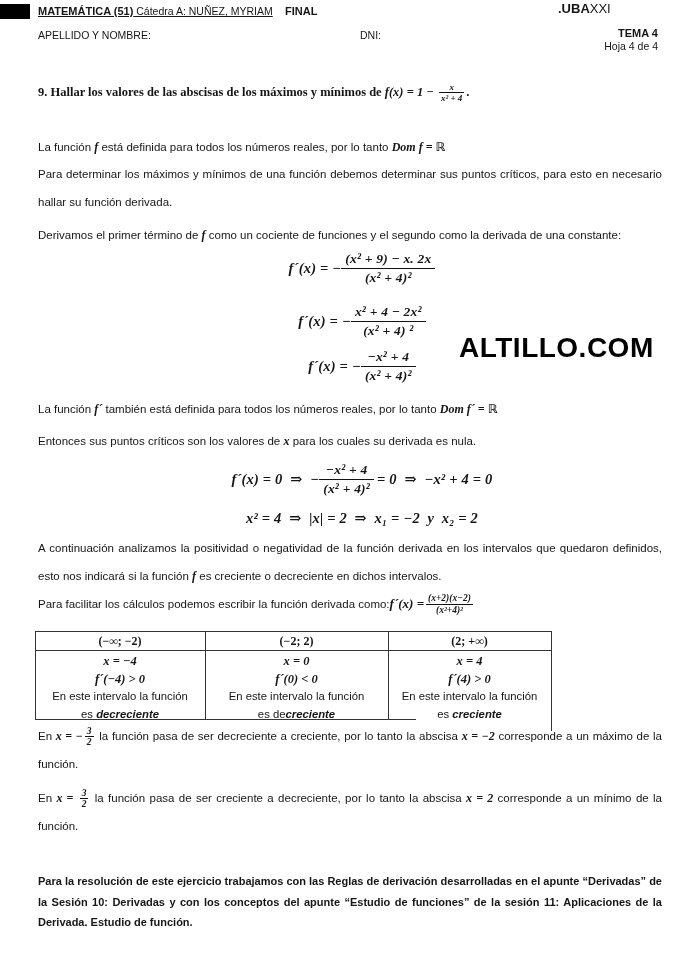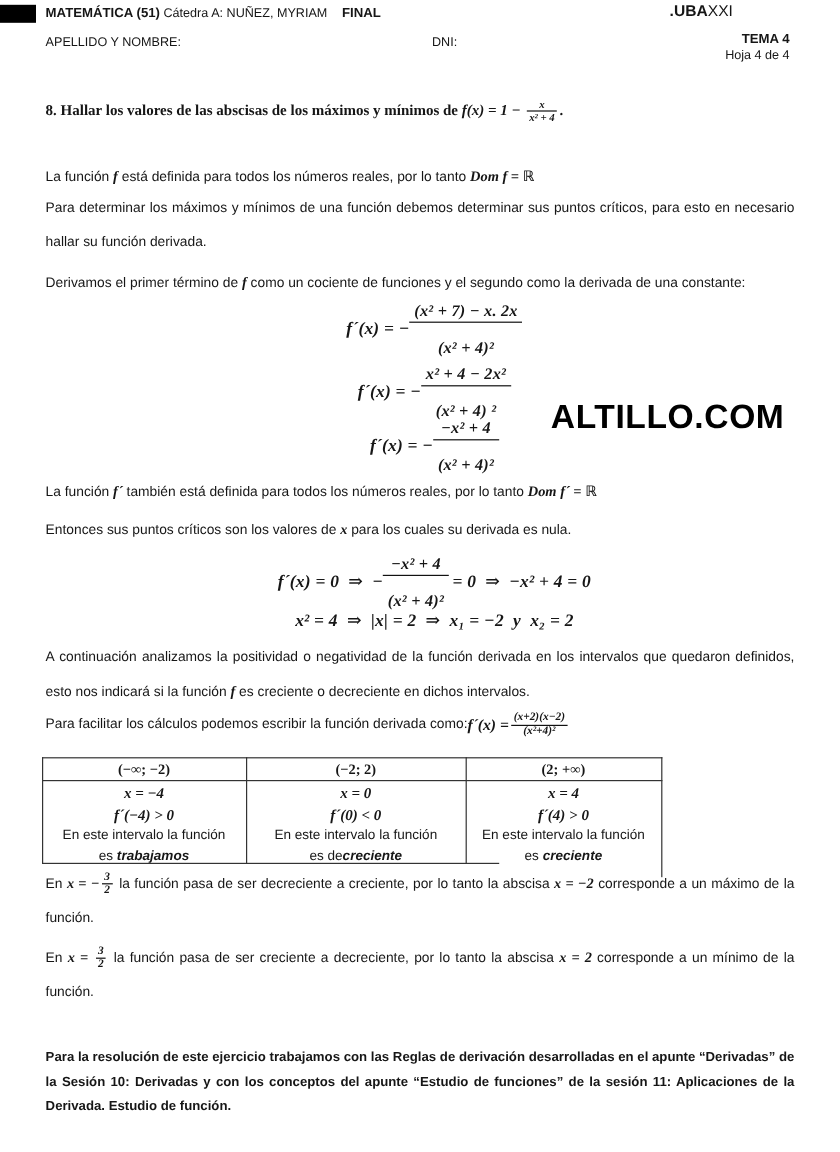--- a/index.html
+++ b/index.html
@@ -12,21 +12,21 @@
   
   .p{position:absolute;left:38px;width:624px;font-size:11.5px;line-height:28px;text-align:justify;}
   .single{width:auto;white-space:nowrap;text-align:center;}
   
   .eq{position:absolute;left:0;width:700px;display:flex;justify-content:center;align-items:center;
       font-size:14.5px;transform:translateX(12px);}
   .eq .m{letter-spacing:0.2px;}
   
   .fr{display:inline-block;text-align:center;vertical-align:middle;font-size:13.5px;line-height:1.18;}
   .fr .n{display:block;border-bottom:1.4px solid #111;padding:0 4px 1px;}
-  .fr .d{display:block;padding:1px 4px 0;margin-top:12px;}
+  .fr .d{display:block;padding:1px 4px 0;}
   .fr-sm{display:inline-block;text-align:center;vertical-align:middle;font-size:9.5px;line-height:1.15;margin:0 2px;}
   .fr-sm .n{display:block;border-bottom:1px solid #111;padding:0 2px 0;}
   .fr-sm .d{display:block;padding:0 2px 0;}
   
   .tbl{position:absolute;left:35px;top:631px;width:517px;height:90px;overflow:visible;}
   .tl{position:absolute;background:#333;}
   .tcol{position:absolute;top:19px;display:flex;flex-direction:column;align-items:center;padding-top:3px;}
   .tcol .row{height:17.5px;line-height:17.5px;white-space:nowrap;}
   .thead{position:absolute;top:1px;height:18px;line-height:18px;text-align:center;
          font-family:"Liberation Serif","DejaVu Serif","DejaVu Sans",serif;font-weight:bold;font-size:12px;}
@@ -36,50 +36,50 @@
   .watermark{position:absolute;left:459px;top:332px;font-size:28px;font-weight:bold;letter-spacing:0.5px;
              font-family:"Liberation Sans",sans-serif;color:#000;}
   .hdr-small{font-size:10.5px;}
 </style>
 </head>
 <body>
 
 <div class="page">
 
   <div class="abs" style="left:0;top:4px;width:30px;height:15px;background:#000;"></div>
-  <div class="abs" style="left:38px;top:5px;font-size:11px;white-space:nowrap;">
+  <div class="abs" style="left:38px;top:5px;font-size:11px;white-space:nowrap;text-decoration:underline;">
     <span class="b">MATEMÁTICA (51)</span><span class="hdr-small"> Cátedra A: NUÑEZ, MYRIAM</span>
   </div>
   <div class="abs b" style="left:285px;top:5px;font-size:11px;">FINAL</div>
   <div class="abs" style="left:558px;top:1px;font-size:13px;white-space:nowrap;">
     <span class="b">.UBA</span><span>XXI</span>
   </div>
   <div class="abs hdr-small" style="left:38px;top:29px;">APELLIDO Y NOMBRE:</div>
   <div class="abs hdr-small" style="left:360px;top:29px;">DNI:</div>
   <div class="abs b" style="right:42px;top:27px;font-size:11px;text-align:right;">TEMA 4</div>
   <div class="abs hdr-small" style="right:42px;top:40px;text-align:right;">Hoja 4 de 4</div>
 
   <div class="abs" style="left:38px;top:82px;font-family:'Liberation Serif','DejaVu Serif',serif;font-weight:bold;font-size:12.5px;white-space:nowrap;">
-    <span>8. Hallar los valores de las abscisas de los máximos y mínimos de </span><span class="m">f(x) = 1 − </span><span class="fr-sm m" style="font-size:9px;"><span class="n">x</span><span class="d">x² + 4</span></span><span>.</span>
+    <span>9. Hallar los valores de las abscisas de los máximos y mínimos de </span><span class="m">f(x) = 1 − </span><span class="fr-sm m" style="font-size:9px;"><span class="n">x</span><span class="d">x² + 4</span></span><span>.</span>
   </div>
 
   <div class="p single" style="top:133px;">
     <span>La función </span><span class="m" style="font-size:12px;">f</span><span> está definida para todos los números reales, por lo tanto </span><span class="m" style="font-size:12px;">Dom f = ℝ</span>
   </div>
 
   <div class="p" style="top:160px;">Para determinar los máximos y mínimos de una función debemos determinar sus puntos críticos, para esto en necesario hallar su función derivada.</div>
 
   <div class="p single" style="top:221px;">
     <span>Derivamos el primer término de </span><span class="m" style="font-size:12px;">f</span><span> como un cociente de funciones y el segundo como la derivada de una constante:</span>
   </div>
 
   <div class="eq" style="top:251px;">
     <span class="m">f´(x) = −</span>
       <span class="fr m">
-        <span class="n">(x² + 7) − x. 2x</span>
+        <span class="n">(x² + 9) − x. 2x</span>
         <span class="d">(x² + 4)²</span>
       </span>
   </div>
   <div class="eq" style="top:304px;">
     <span class="m">f´(x) = −</span>
       <span class="fr m">
         <span class="n">x² + 4 − 2x²</span>
         <span class="d">(x² + 4) ²</span>
       </span>
   </div>
@@ -136,21 +136,21 @@
     <div class="tl" style="left:353px;top:0;width:1px;height:89px;"></div>
 
     <div class="thead" style="left:0;width:170px;">(−∞; −2)</div>
     <div class="thead" style="left:170px;width:183px;">(−2; 2)</div>
     <div class="thead" style="left:353px;width:163px;">(2; +∞)</div>
 
     <div class="tcol" style="left:0;width:170px;">
       <div class="row m tmath">x = −4</div>
       <div class="row m tmath">f´(−4) &gt; 0</div>
       <div class="row tsans">En este intervalo la función</div>
-      <div class="row tsans"><span>es </span><span class="verdict">trabajamos</span></div>
+      <div class="row tsans"><span>es </span><span class="verdict">decreciente</span></div>
     </div>
     <div class="tcol" style="left:170px;width:183px;">
       <div class="row m tmath">x = 0</div>
       <div class="row m tmath">f´(0) &lt; 0</div>
       <div class="row tsans">En este intervalo la función</div>
       <div class="row tsans"><span>es de</span><span class="verdict">creciente</span></div>
     </div>
     <div class="tcol" style="left:353px;width:163px;">
       <div class="row m tmath">x = 4</div>
       <div class="row m tmath">f´(4) &gt; 0</div>

